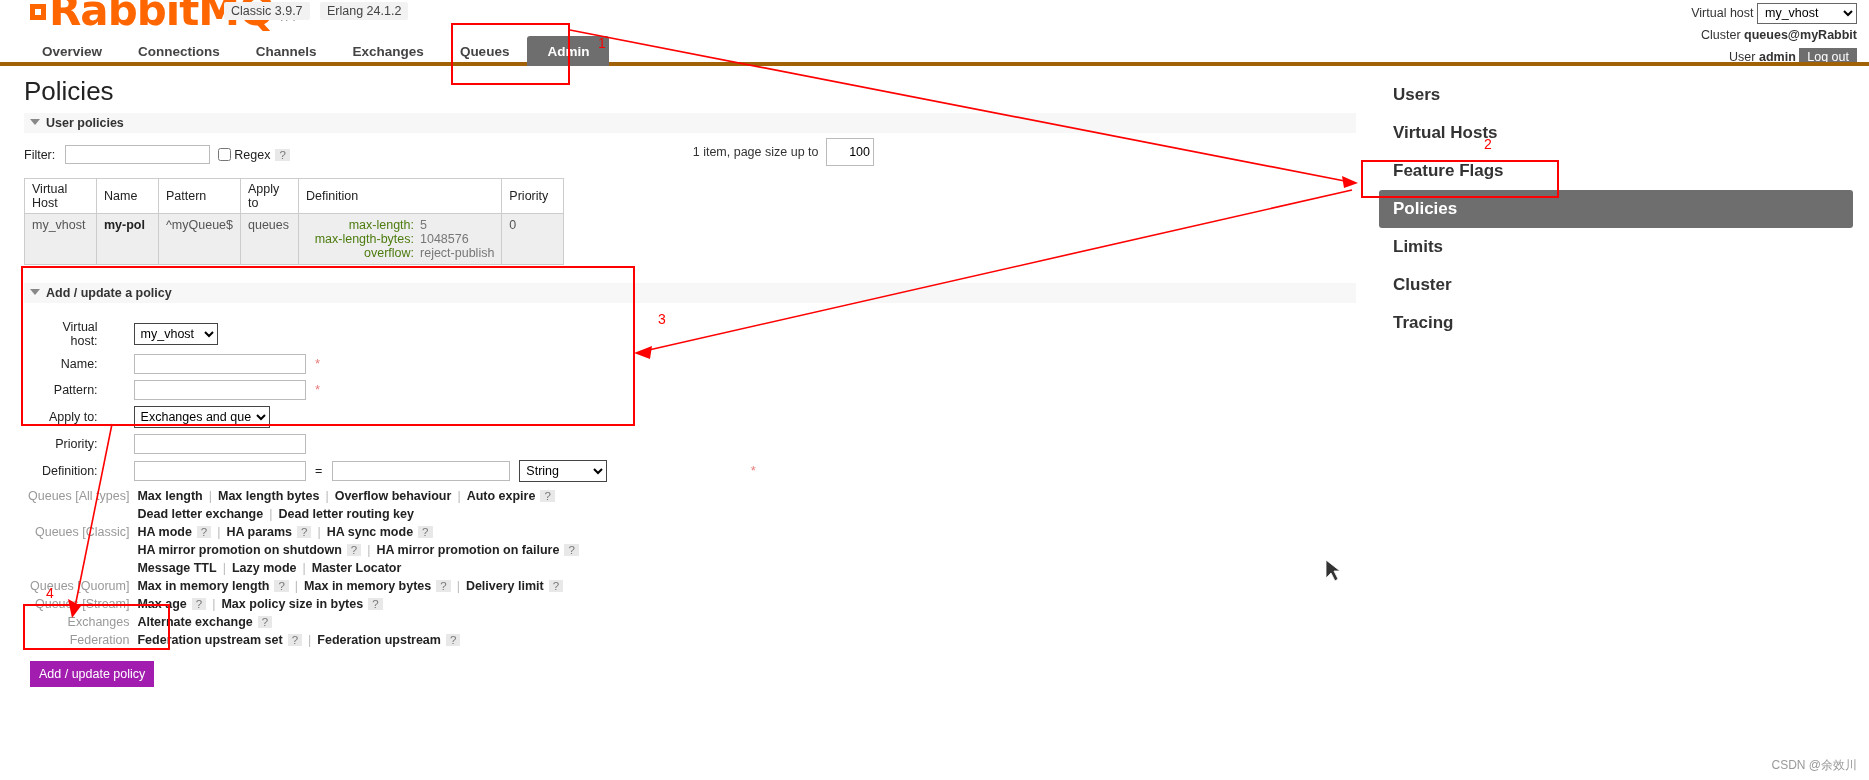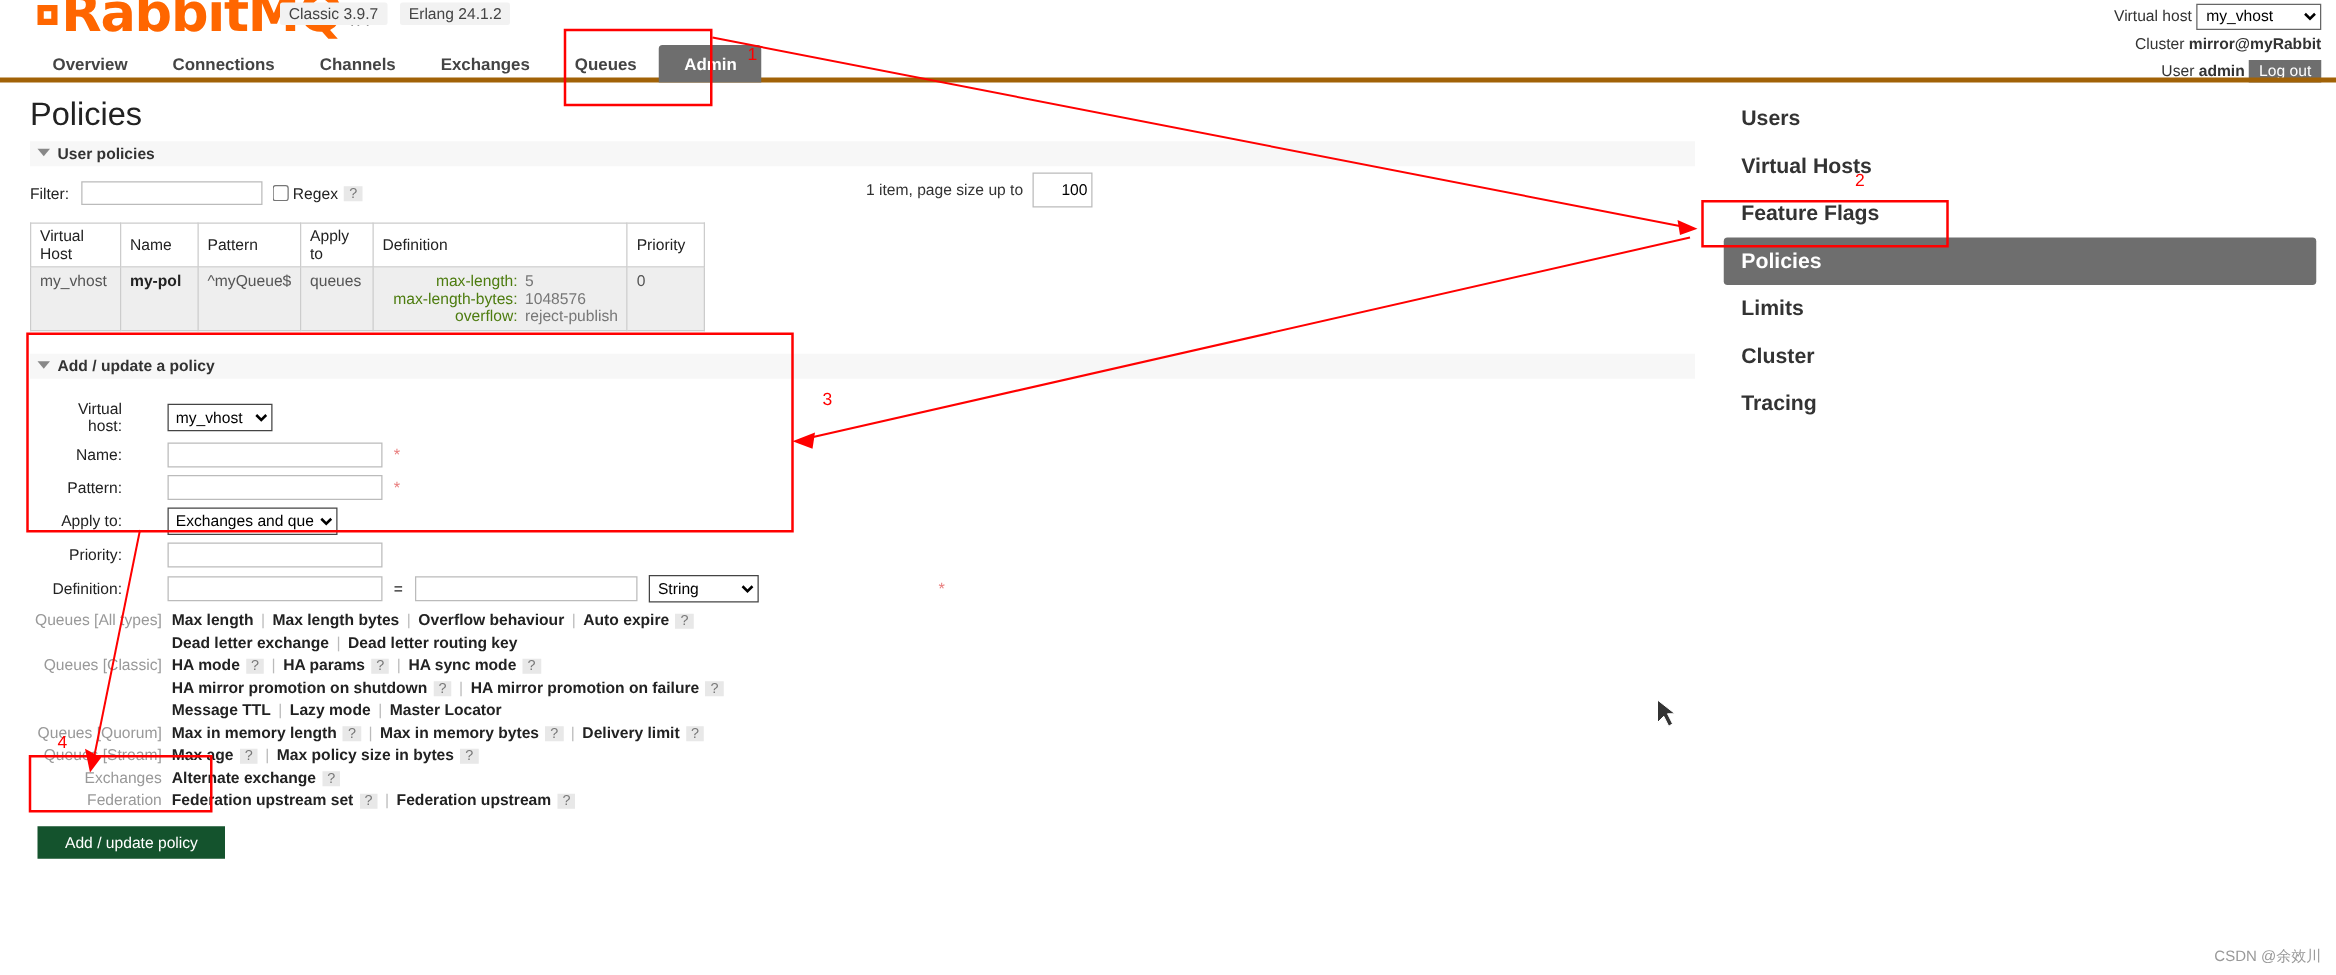--- a/index.html
+++ b/index.html
@@ -158,22 +158,22 @@
 
   
   table.hints { margin:2px 0 0 24px; border-collapse:collapse; font-size:12.5px; }
   table.hints td { padding:2px 4px; vertical-align:top; }
   td.hgroup { color:#999; text-align:right; width:108px; white-space:nowrap; padding-right:12px;}
   td.hlinks { color:#222; }
   .hl { color:#222; font-weight:bold; cursor:pointer; }
   .sep { color:#bbb; margin:0 6px; }
 
   button.submit-btn {
-    margin:12px 0 0 30px; background:#14532d; color:#fff; border:none;
-    padding:6px 22px; font-size:12.5px; cursor:pointer;
+    margin:12px 0 0 30px; background:#a21caf; color:#fff; border:none;
+    padding:6px 9px; font-size:12.5px; cursor:pointer;
     font-family:"Liberation Sans", sans-serif;
   }
 
   
   #sidebar { position:absolute; right:0; top:76px; width:490px; }
   .side-item {
     padding:9px 0 9px 14px; font-weight:bold; font-size:17px;
     color:#333; cursor:pointer;
   }
   .side-item.active {
@@ -204,21 +204,21 @@
 
   <div class="hdr-right">
     <div>
       <span class="lbl">Virtual host</span>
       <select class="vhost-select">
         <option>my_vhost</option>
       </select>
     </div>
     <div>
       <span class="lbl">Cluster</span>
-      <b>mirror@myRabbit</b>
+      <b>queues@myRabbit</b>
     </div>
     <div>
       <span class="lbl">User</span>
       <b>admin</b>
       <button class="logout-btn">Log out</button>
     </div>
   </div>
 
   <div id="nav">
     <ul id="nav-list">

